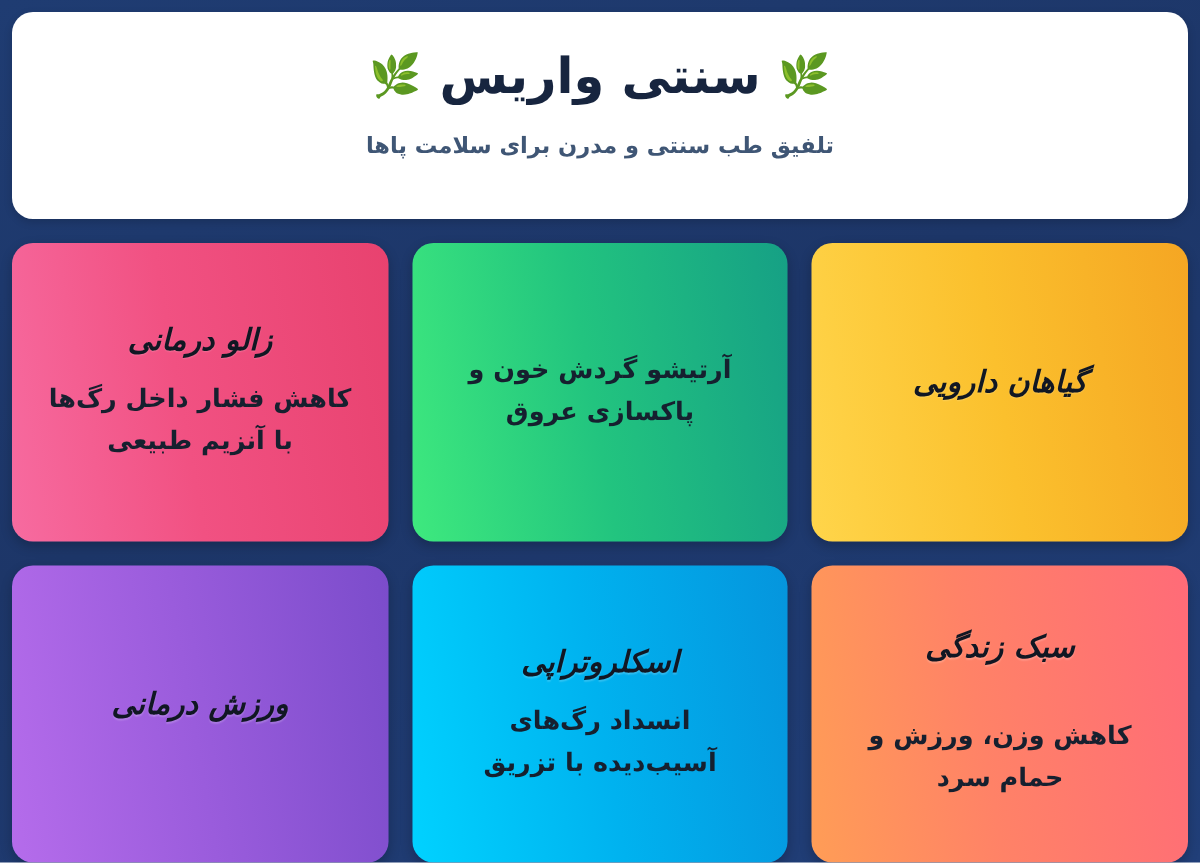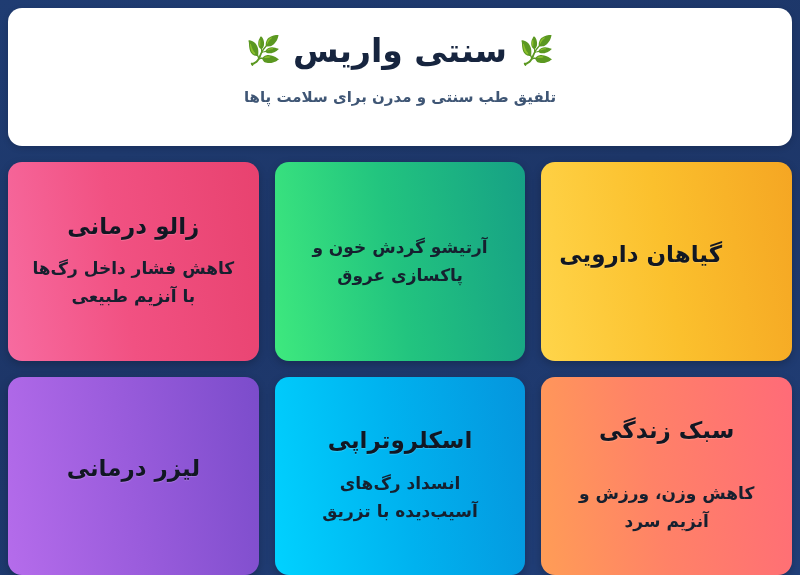--- a/index.html
+++ b/index.html
@@ -77,38 +77,39 @@
     padding: 16px 18px;
     display: flex;
     flex-direction: column;
     align-items: center;
     justify-content: center;
     text-align: center;
     box-shadow: 0 3px 8px rgba(0,0,0,0.22);
     overflow: hidden;
   }
   .card-title {
-    font-size: 23px;
+    font-size: 20px;
     font-weight: bold;
     color: #111723;
     line-height: 1.2;
     margin: 0 0 14px 0;
     text-shadow: 0 1px 1px rgba(255,255,255,0.18);
+    font-style: italic;
   }
   .card-desc {
     font-size: 17px;
     font-weight: bold;
     color: #16202f;
     line-height: 1.65;
     margin: 0;
     max-width: 205px;
   }
 
   
-  .card-herbs        { background: linear-gradient(100deg, #f7a31b 0%, #fcc22e 48%, #ffd martial 100%); align-items: flex-end; }
+  .card-herbs        { background: linear-gradient(100deg, #f7a31b 0%, #fcc22e 48%, #ffd martial 100%); }
   .card-herbs        { background: linear-gradient(260deg, #f5a623 0%, #fbc02d 50%, #ffd54a 100%); }
   .card-cupping      { background: linear-gradient(260deg, #16a085 0%, #22c47f 52%, #3ee97e 100%); }
   .card-leech        { background: linear-gradient(260deg, #e8426f 0%, #f15182 55%, #f76ba0 100%); }
   .card-lifestyle    { background: linear-gradient(260deg, #ff6b78 0%, #ff8267 55%, #ff9d56 100%); gap: 20px; }
   .card-sclerotherapy{ background: linear-gradient(260deg, #0595dd 0%, #00b2ef 50%, #00d2ff 100%); }
   .card-laser        { background: linear-gradient(260deg, #7b4ccb 0%, #9a5cdc 52%, #b56ceb 100%); }
 </style>
 </head>
 <body>
 
@@ -133,26 +134,26 @@
       <div class="card-desc">آرتیشو گردش خون و پاکسازی عروق</div>
     </div>
 
     <div class="treatment-card card-leech">
       <div class="card-title">زالو درمانی</div>
       <div class="card-desc">کاهش فشار داخل رگ‌ها با آنزیم طبیعی</div>
     </div>
 
     <div class="treatment-card card-lifestyle">
       <div class="card-title">سبک زندگی</div>
-      <div class="card-desc">کاهش وزن، ورزش و آنزیم سرد</div>
+      <div class="card-desc">کاهش وزن، ورزش و حمام سرد</div>
     </div>
 
     <div class="treatment-card card-sclerotherapy">
       <div class="card-title">اسکلروتراپی</div>
       <div class="card-desc">انسداد رگ‌های آسیب‌دیده با تزریق</div>
     </div>
 
     <div class="treatment-card card-laser">
-      <div class="card-title">لیزر درمانی</div>
+      <div class="card-title">ورزش درمانی</div>
     </div>
 
   </div>
 </div>
 
 </body></html>

